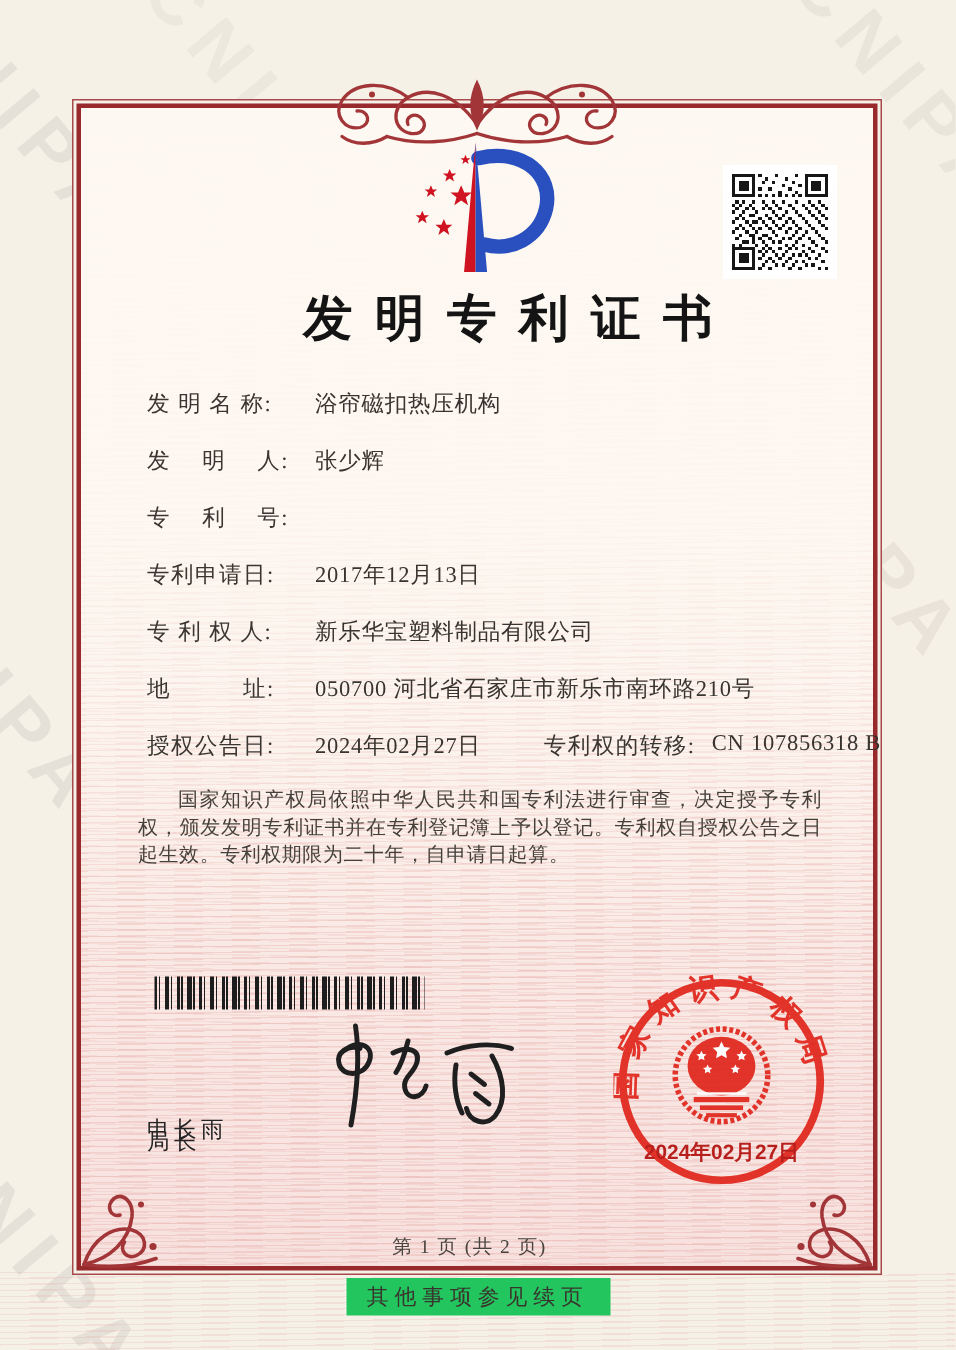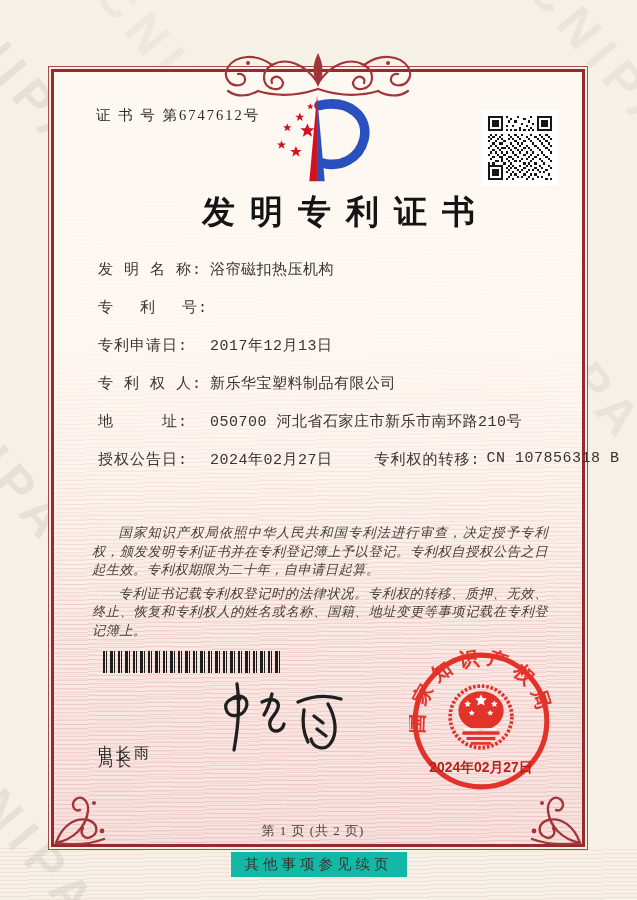--- a/index.html
+++ b/index.html
@@ -73,32 +73,32 @@
   }
   .qr-box svg{width:64px;height:64px;}
   .page-title{
     position:absolute;left:0;right:0;top:118px;text-align:center;
     font-size:33px;font-weight:bold;color:#141414;
     letter-spacing:15px;text-indent:15px;padding-left:41px;
   }
 
   
   .fields{position:absolute;left:44px;right:30px;top:188px;font-size:15px;color:#3a3530;}
-  .field-row{height:38px;display:flex;align-items:flex-start;white-space:nowrap;font-family:Liberation Mono, monospace;}
+  .field-row{height:38px;display:flex;align-items:flex-start;white-space:nowrap;}
   .f-label{display:inline-block;width:106px;letter-spacing:1px;flex:none;}
   .f-value{margin-left:6px;letter-spacing:0.5px;color:#38332e;}
   .pair2{margin-left:42px;display:flex;}
 
   
   .paras{
     position:absolute;left:38px;right:34px;top:452px;
     font-size:13.3px;line-height:18.6px;color:#46403a;
     text-align:justify;letter-spacing:0.4px;
   }
-  .paras p{margin:0 0 5px 0;text-indent:2em;font-style:italic;}
+  .paras p{margin:0 0 5px 0;text-indent:2em;}
 
   
   .barcode{
     position:absolute;left:49px;top:579px;width:180px;height:22px;
     background:repeating-linear-gradient(90deg,
       #1d1d1d 0 2px,rgba(0,0,0,0) 2px 3px,
       #1d1d1d 3px 4px,rgba(0,0,0,0) 4px 7px,
       #1d1d1d 7px 10px,rgba(0,0,0,0) 10px 11px,
       #1d1d1d 11px 12px,rgba(0,0,0,0) 12px 15px);
   }
@@ -116,21 +116,21 @@
   
   .seal{position:absolute;left:355px;top:577px;width:144px;height:144px;mix-blend-mode:multiply;}
 
   
   .page-num{
     position:absolute;left:0;right:10px;top:750px;text-align:center;
     font-size:13px;letter-spacing:1px;color:#4a443e;
   }
   .cont-note{
     position:absolute;left:50%;top:852px;transform:translateX(-50%);
-    background:#14b8a6;padding:3px 14px;z-index:2;
+    background:#22c55e;padding:3px 14px;z-index:2;
     font-size:14.5px;letter-spacing:4px;color:#3a342e;white-space:nowrap;
   }
 </style>
 </head>
 <body>
 
 <div class="page">
 
   <span class="wm wm1">CNIPA</span>
   <span class="wm wm2">CNIPA</span>
@@ -183,21 +183,20 @@
         <path d="M6,72 C12,54 26,46 38,49 C48,52 49,62 41,66 C35,69 29,63 33,57"></path>
         <path d="M6,72 C24,68 36,56 38,40 C39,30 32,24 26,28 C20,33 24,41 30,39"></path>
         <path d="M6,72 C20,74 38,74 54,68"></path>
         <circle cx="52" cy="60" r="2.4" fill="#a23537" stroke="none"></circle>
         <circle cx="44" cy="32" r="2" fill="#a23537" stroke="none"></circle>
       </g>
     </svg>
 
     <div class="content">
 
-      <div class="cert-no">证 书 号 第6747612号</div>
 
       <svg class="logo" width="126" height="96" viewBox="0 0 130 100">
         <defs>
           <path id="st" d="M0,-6 L1.8,-1.8 6.2,-1.8 2.7,1 4,5.6 0,2.8 -4,5.6 -2.7,1 -6.2,-1.8 -1.8,-1.8 Z"></path>
         </defs>
         <path d="M66,14 C98,7 118,26 113,49 C108,70 88,79 70,74" fill="none" stroke="#2a50bf" stroke-width="10" stroke-linecap="round"></path>
         <polygon points="64,3 56,93 64,93" fill="#cf1320"></polygon>
         <polygon points="64,3 64,93 72,93" fill="#2a50bf"></polygon>
         <g fill="#cf1320">
           <use href="#st" transform="translate(57,15) scale(0.55)"></use>
@@ -243,20 +242,24 @@
       </div>
 
       <div class="page-title">发明专利证书</div>
 
       <div class="fields">
         <div class="field-row">
           <span class="f-label">发 明 名 称:</span>
           <span class="f-value">浴帘磁扣热压机构</span>
         </div>
         <div class="field-row">
+          <span class="f-label">发　 明　 人:</span>
+          <span class="f-value">张少辉</span>
+        </div>
+        <div class="field-row">
           <span class="f-label">专　 利　 号:</span>
         </div>
         <div class="field-row">
           <span class="f-label">专利申请日:</span>
           <span class="f-value">2017年12月13日</span>
         </div>
         <div class="field-row">
           <span class="f-label">专 利 权 人:</span>
           <span class="f-value">新乐华宝塑料制品有限公司</span>
         </div>
@@ -269,21 +272,20 @@
           <span class="f-value">2024年02月27日</span>
           <span class="pair2">
             <span class="f-label">专利权的转移:</span>
             <span class="f-value">CN 107856318 B</span>
           </span>
         </div>
       </div>
 
       <div class="paras">
         <p>国家知识产权局依照中华人民共和国专利法进行审查，决定授予专利权，颁发发明专利证书并在专利登记簿上予以登记。专利权自授权公告之日起生效。专利权期限为二十年，自申请日起算。</p>
-        <p>专利证书记载专利权登记时的法律状况。专利权的转移、质押、无效、终止、恢复和专利权人的姓名或名称、国籍、地址变更等事项记载在专利登记簿上。</p>
       </div>
 
       <div class="barcode"></div>
 
       <div class="sig-title">局长</div>
       <div class="sig-name">申长雨</div>
       <svg class="sig-script" width="156" height="80" viewBox="0 0 156 80">
         <g fill="none" stroke="#1f1f1f" stroke-width="3.3" stroke-linecap="round">
           <path d="M30,22 C40,14 50,20 46,30 C42,40 28,40 26,31 C24,24 32,18 40,21"></path>
           <path d="M37,6 C40,26 38,50 34,72"></path>

